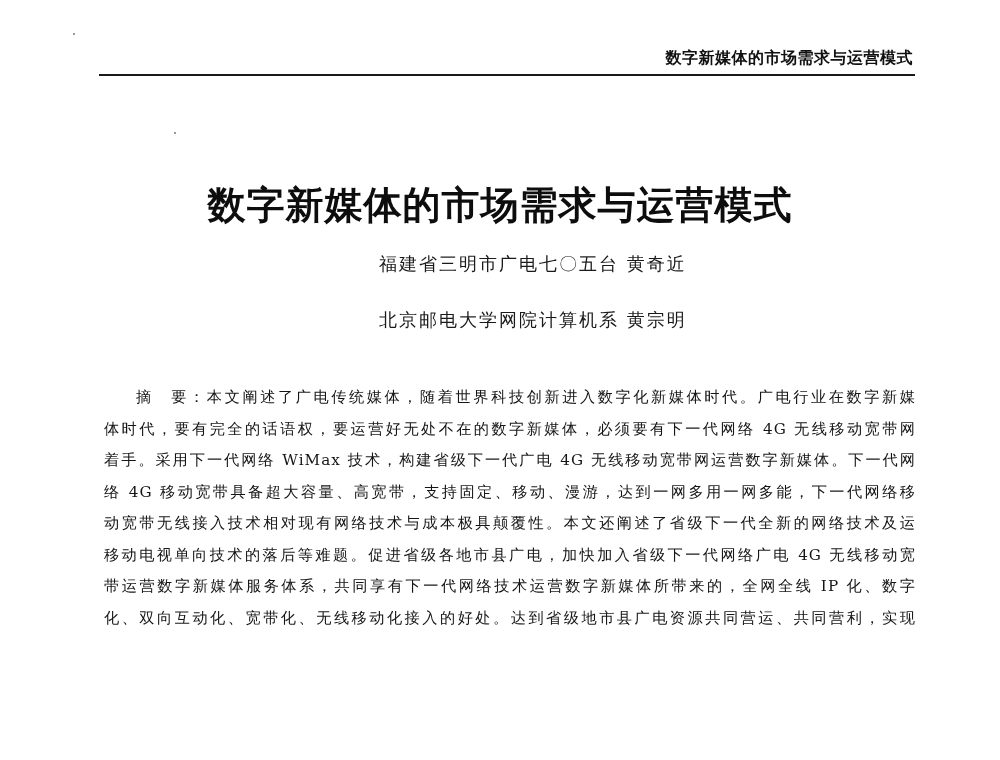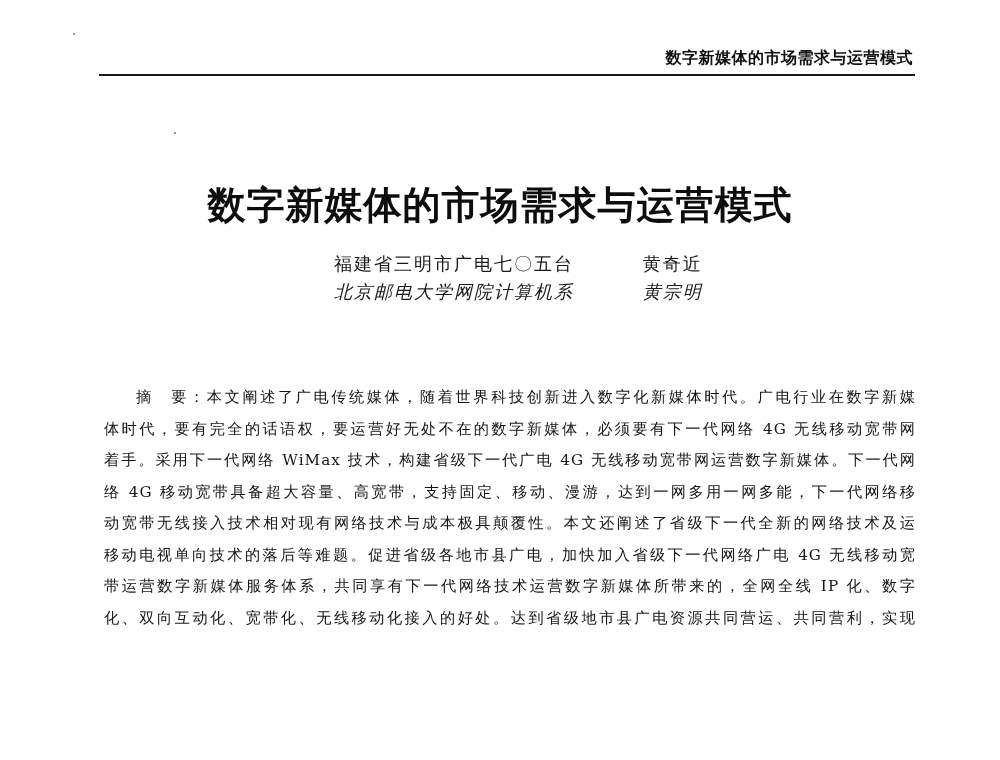--- a/index.html
+++ b/index.html
@@ -20,22 +20,22 @@
   }
   .speck { position: absolute; width: 2px; height: 2px; background: #777; border-radius: 1px; }
   .title {
     position: absolute; left: 0; top: 180px; width: 1000px; text-align: center;
     font-family: "DejaVu Serif", "Liberation Serif", serif;
     font-weight: bold; font-size: 38px; letter-spacing: 1px; color: #0d0d0d;
   }
   .author-row {
     position: absolute; left: 334px; font-size: 18px; letter-spacing: 2px; color: #1a1a1a;
   }
-  .author-row .affil { display: inline-block; width: 285px; }
-  .author-row .name { display: inline-block; margin-left: 16px; }
+  .author-row .affil { display: inline-block; width: 285px; text-align: right; }
+  .author-row .name { display: inline-block; }
   .abstract {
     position: absolute; left: 104px; top: 382px; width: 812px;
     font-size: 15.2px; line-height: 31.5px; color: #151515;
     text-align: justify; letter-spacing: 1.05px;
   }
   .abstract .line { display: block; white-space: nowrap; text-align-last: justify; }
   .abstract .line.last { text-align-last: left; }
   .abstract .label {
     font-weight: normal; font-family: "DejaVu Sans", "Liberation Sans", sans-serif;
     margin-left: 32px;
@@ -51,21 +51,21 @@
 
 <span class="speck" style="left:73px; top:33px;"></span>
 <span class="speck" style="left:174px; top:132px;"></span>
 
 <h1 class="title" style="margin:0;">数字新媒体的市场需求与运营模式</h1>
 
 <div class="author-row" style="top:252px;">
   <span class="affil">福建省三明市广电七〇五台</span>
   <span class="name">黄奇近</span>
 </div>
-<div class="author-row" style="top:280px;font-style:italic;">
+<div class="author-row" style="top:308px;">
   <span class="affil">北京邮电大学网院计算机系</span>
   <span class="name">黄宗明</span>
 </div>
 
 <div class="abstract">
   <span class="line"><span class="label"><span>摘</span><span class="gap"></span><span>要：</span></span><span>本文阐述了广电传统媒体，随着世界科技创新进入数字化新媒体时代。广电行业在数字新媒</span></span>
   <span class="line">体时代，要有完全的话语权，要运营好无处不在的数字新媒体，必须要有下一代网络 4G 无线移动宽带网</span>
   <span class="line">着手。采用下一代网络 WiMax 技术，构建省级下一代广电 4G 无线移动宽带网运营数字新媒体。下一代网</span>
   <span class="line">络 4G 移动宽带具备超大容量、高宽带，支持固定、移动、漫游，达到一网多用一网多能，下一代网络移</span>
   <span class="line">动宽带无线接入技术相对现有网络技术与成本极具颠覆性。本文还阐述了省级下一代全新的网络技术及运</span>

